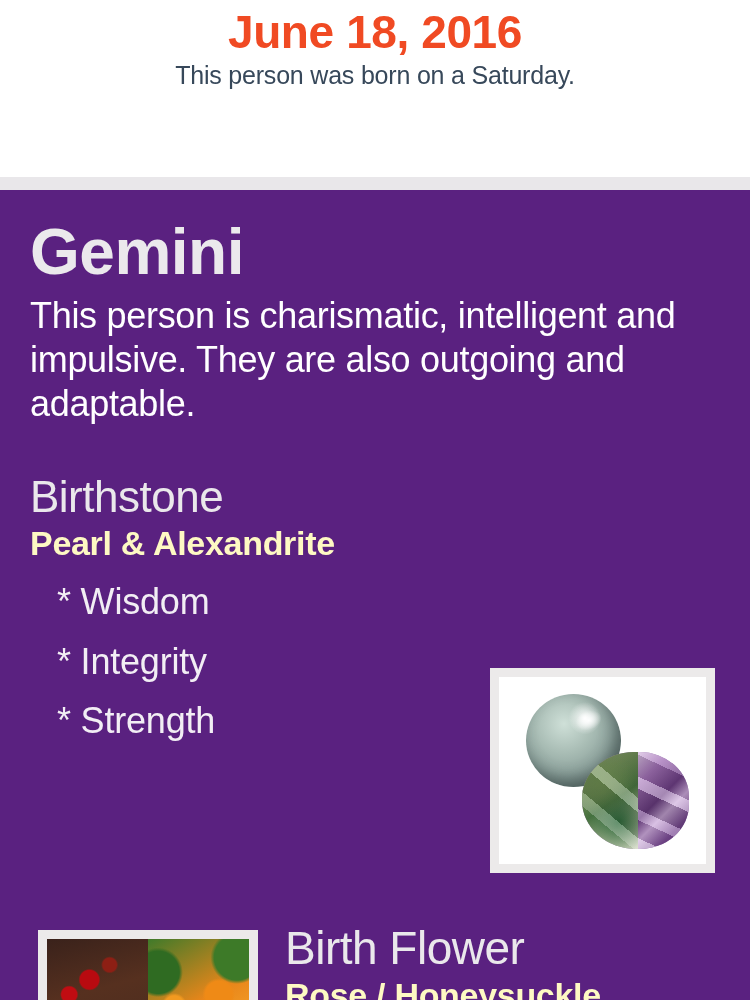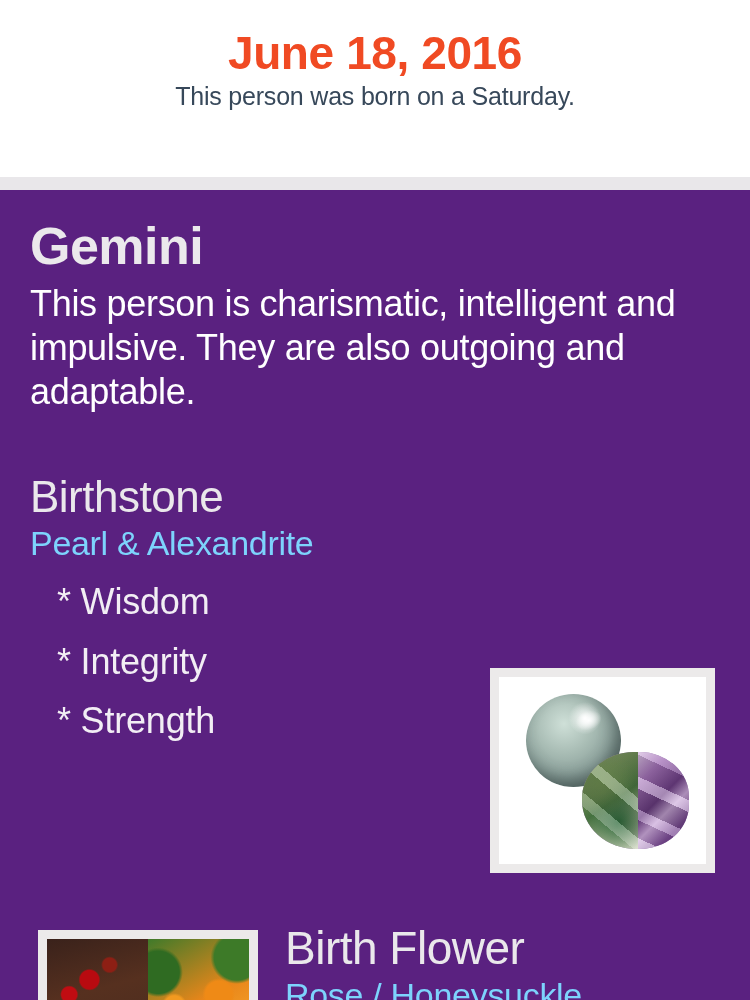--- a/index.html
+++ b/index.html
@@ -18,27 +18,27 @@
   .page {
     position: relative;
     width: 750px;
     height: 1000px;
     background: #ffffff;
   }
 
   
   .header {
     position: absolute;
-    left: 0; top: 8px;
+    left: 0; top: 0;
     width: 750px;
     height: 177px;
     background: #ffffff;
     text-align: center;
     box-sizing: border-box;
-    padding-top: 22px;
+    padding-top: 9px;
   }
   .header-date {
     font-size: 46px;
     font-weight: 700;
     line-height: 1.02;
     color: #f04a23;
     letter-spacing: -0.4px;
     margin: 0;
   }
   .header-site {
@@ -74,21 +74,21 @@
     height: 810px;
     background: #5a2180;
   }
 
   .zodiac-block {
     position: absolute;
     left: 30px; top: 30px;
     width: 690px;
   }
   .zodiac-name {
-    font-size: 52px;
+    font-size: 64px;
     font-weight: 700;
     color: #ebe9ec;
     line-height: 1.0;
     margin: 0;
     letter-spacing: -0.5px;
   }
   .zodiac-desc {
     font-size: 36px;
     font-weight: 400;
     color: #ffffff;
@@ -107,22 +107,22 @@
   .section-title {
     font-size: 44px;
     font-weight: 400;
     color: #eae8eb;
     line-height: 1.0;
     margin: 0;
     letter-spacing: -0.5px;
   }
   .section-value {
     font-size: 34px;
-    font-weight: 400;
-    color: #7dd3fc;
+    font-weight: 700;
+    color: #fef9c3;
     line-height: 1.1;
     margin: 6px 0 0 0;
     letter-spacing: -0.3px;
   }
   .trait-list {
     list-style: none;
     margin: 10px 0 0 0;
     padding: 0;
   }
   .trait-item {

